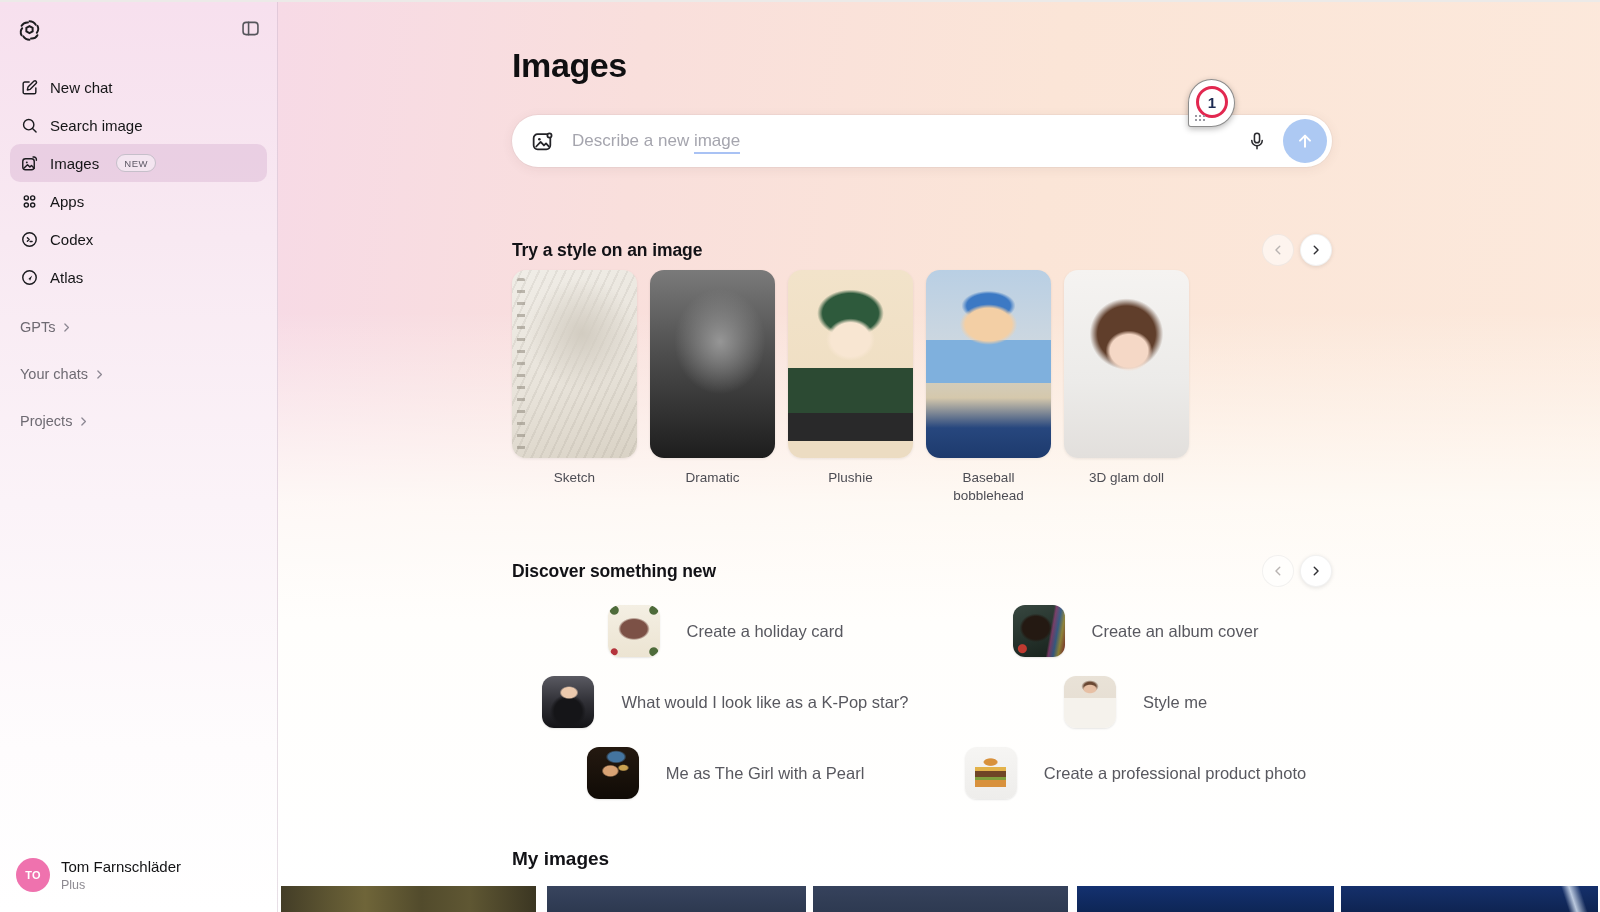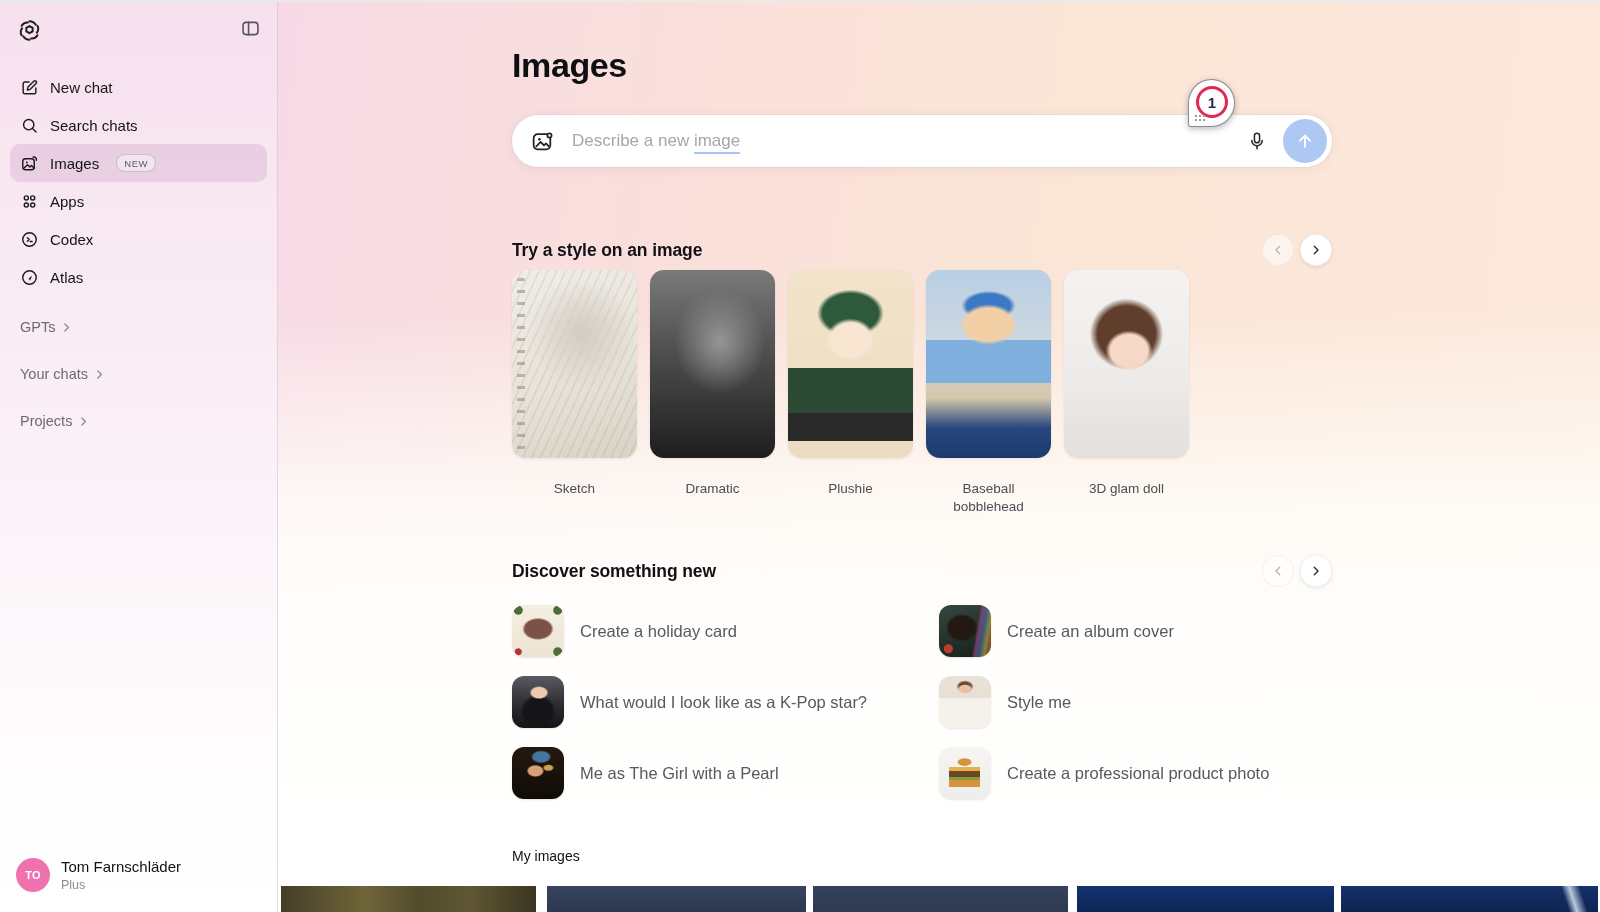--- a/index.html
+++ b/index.html
@@ -57,21 +57,21 @@
   .nav-btns { display:flex; gap:6px; }
   .circle-btn { width:32px; height:32px; border-radius:50%; border:1px solid rgba(0,0,0,.05);
     background:#fff; display:flex; align-items:center; justify-content:center; cursor:pointer;
     box-shadow:0 1px 4px rgba(0,0,0,.10); color:#2f2f33; }
   .circle-btn.disabled { background:rgba(255,255,255,.55); color:#b9b4b2; box-shadow:none; cursor:default; }
 
   .cards { position:absolute; top:268px; left:0; display:flex; gap:13px; }
   .card-wrap { width:125px; }
   .card { width:125px; height:188px; border-radius:14px; overflow:hidden; position:relative; cursor:pointer;
     box-shadow:0 1px 3px rgba(0,0,0,.08); }
-  .card-label { margin-top:22px; text-align:center; font-size:13.5px; line-height:1.3; color:#4d4d54; }
+  .card-label { margin-top:11px; text-align:center; font-size:13.5px; line-height:1.3; color:#4d4d54; }
 
   
   .art-sketch { background:
     radial-gradient(62% 42% at 56% 34%, #d2ccc1 0%, rgba(210,204,193,0) 70%),
     repeating-linear-gradient(115deg, rgba(115,108,96,.10) 0 2px, transparent 2px 8px),
     linear-gradient(160deg,#f0ede7 0%,#e8e3da 55%,#d9d2c5 100%); }
   .art-sketch::before { content:""; position:absolute; left:5px; top:8px; bottom:8px; width:8px;
     background:repeating-linear-gradient(180deg,#8f887c 0 3px, transparent 3px 12px); opacity:.55; border-radius:2px; }
   .art-holiday { background:
     radial-gradient(circle at 18% 20%, #f8cd7c 0 3px, transparent 5px),
@@ -97,21 +97,21 @@
     radial-gradient(30% 11% at 50% 19%, #3c79c4 0 58%, transparent 72%),
     linear-gradient(180deg, transparent 37%, #7fb0dd 37% 60%, transparent 60%),
     linear-gradient(180deg,#b9cfe4 0%,#ccd7e0 38%,#d5c8ac 68%,#27477e 84%,#1d3a6d 100%); }
   .art-glam { background:
     radial-gradient(26% 15% at 52% 43%, #f5d8c6 0 58%, transparent 72%),
     radial-gradient(42% 27% at 50% 34%, #603e2b 0 55%, transparent 70%),
     linear-gradient(180deg,#f5f3f1 0%,#ecebe9 60%,#e2dfdc 100%); }
 
   .discover-grid { position:absolute; top:603px; left:0; width:820px;
     display:grid; grid-template-columns:427px 393px; row-gap:19px; }
-  .disc-item { height:52px; display:flex; align-items:center; gap:16px; cursor:pointer; }
+  .disc-item { height:52px; display:flex; align-items:center; gap:27px; cursor:pointer;justify-content:center; }
   .thumb { width:52px; height:52px; border-radius:12px; flex-shrink:0; box-shadow:0 1px 2px rgba(0,0,0,.10); }
   .disc-label { font-size:16.5px; color:#58585f; }
 
   .t-holiday { background:
     radial-gradient(circle at 12% 10%, #4e6b3a 0 4px, transparent 5px),
     radial-gradient(circle at 88% 10%, #4e6b3a 0 4px, transparent 5px),
     radial-gradient(circle at 12% 90%, #b4343c 0 3px, transparent 4px),
     radial-gradient(circle at 88% 90%, #4e6b3a 0 4px, transparent 5px),
     radial-gradient(42% 30% at 50% 46%, #7c5146 0 60%, transparent 72%),
     linear-gradient(180deg,#f4efe3 0%,#ece4d2 100%); }
@@ -133,21 +133,21 @@
     radial-gradient(24% 17% at 45% 46%, #d8a274 0 55%, transparent 70%),
     radial-gradient(30% 19% at 56% 19%, #44749f 0 50%, transparent 66%),
     radial-gradient(18% 11% at 70% 40%, #c9a14f 0 42%, transparent 62%),
     linear-gradient(180deg,#241910 0%,#100b06 100%); }
   .t-product { background:
     radial-gradient(34% 11% at 50% 29%, #d8913c 0 58%, transparent 72%),
     linear-gradient(180deg, transparent 38%, #e3b24a 38% 47%, #6f4526 47% 57%, #7f9e3c 57% 63%, #d8913c 63% 76%, transparent 76%),
     linear-gradient(180deg,#f6f5f3 0%,#eeedeb 100%); }
   .t-product { background-size:60% 100%,60% 100%,100% 100%; background-repeat:no-repeat; background-position:center,center,center; }
 
-  .my-images-title { position:absolute; top:846px; left:0; font-size:14px; font-weight:400; color:#121216; }
+  .my-images-title { position:absolute; top:846px; left:0; font-size:19px; font-weight:700; color:#121216; }
 
   
   .strip-tile { position:absolute; top:884px; height:28px; cursor:pointer; }
   .tile-1 { left:3px;   width:255px; background:linear-gradient(90deg,#433d27 0%,#5c5431 18%,#6f6539 33%,#524b2c 55%,#5f5733 74%,#3b3622 100%); }
   .tile-2 { left:269px; width:259px; background:linear-gradient(180deg,#38445e 0%,#2c384f 100%); }
   .tile-3 { left:535px; width:255px; background:linear-gradient(180deg,#36425c 0%,#2d3950 100%); }
   .tile-4 { left:799px; width:257px; background:linear-gradient(180deg,#143170 0%,#0d2554 100%); }
   .tile-5 { left:1063px; width:257px; background:
     linear-gradient(72deg, transparent 86%, rgba(205,218,236,.9) 89%, rgba(205,218,236,0) 93%),
     linear-gradient(180deg,#15306b 0%,#0e2350 100%); }
@@ -199,21 +199,21 @@
         </span>
         <span>New chat</span>
       </div>
       <div class="sb-item">
         <span class="ic">
           <svg width="19" height="19" viewBox="0 0 24 24" fill="none" stroke="currentColor" stroke-width="1.8" stroke-linecap="round">
             <circle cx="11" cy="11" r="6.5"></circle>
               <line x1="15.8" y1="15.8" x2="20.3" y2="20.3"></line>
           </svg>
         </span>
-        <span>Search chats</span>
+        <span>Search image</span>
       </div>
       <div class="sb-item active">
         <span class="ic">
           <svg width="19" height="19" viewBox="0 0 24 24" fill="none" stroke="currentColor" stroke-width="1.8" stroke-linecap="round" stroke-linejoin="round">
             <rect x="3.5" y="6" width="14.5" height="14" rx="3.5"></rect>
             <circle cx="8.6" cy="10.6" r="1.2" fill="currentColor" stroke="none"></circle>
             <path d="M5.5 17.5l4-4 3 3 2-2 3.5 3.5"></path>
             <path d="M16.5 3.8h1.2a3 3 0 0 1 3 3v1.2"></path>
           </svg>
         </span>

